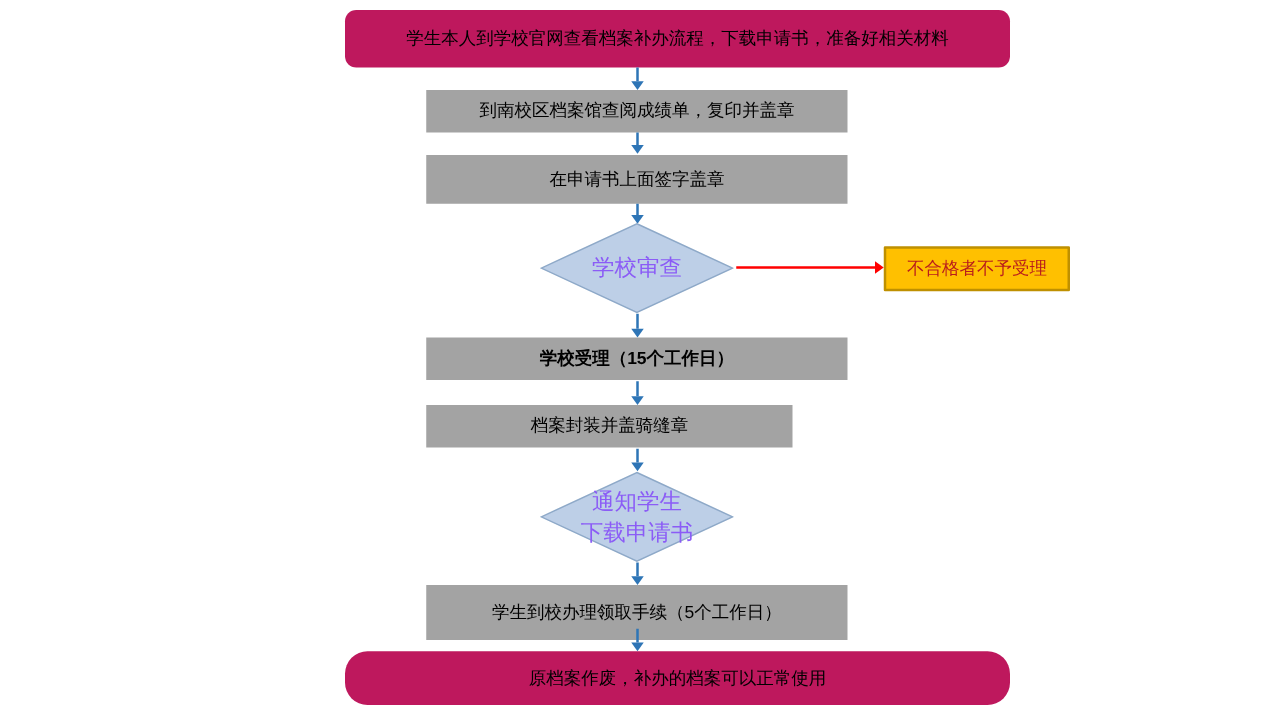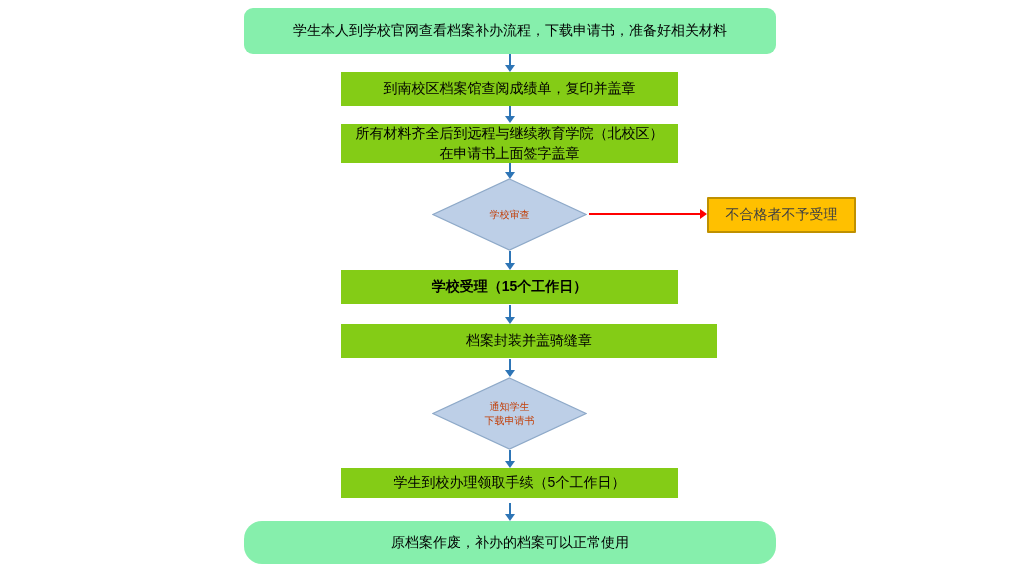--- a/index.html
+++ b/index.html
@@ -22,51 +22,52 @@
     display: flex;
     flex-direction: column;
     align-items: center;
     justify-content: center;
     text-align: center;
     font-size: 14px;
     color: #000000;
     line-height: 1.4;
   }
   .terminal {
-    background: #86efac;
+    background: #be185d;
     border-radius: 9px;
+    margin-left: 32px;
   }
   .process {
-    background: #84cc16;
+    background: #a3a3a3;
     text-align: right;
   }
   .reject {
     background: #FFC000;
     border: 2px solid #BF9000;
-    color: #404040;
+    color: #b91c1c;
     border-radius: 1px;
   }
   .diamond-wrap {
     position: absolute;
   }
   .diamond-wrap svg {
     position: absolute;
     left: 0;
     top: 0;
   }
   .diamond-label {
     position: absolute;
     inset: 0;
     display: flex;
     flex-direction: column;
     align-items: center;
     justify-content: center;
     text-align: left;
-    font-size: 10px;
-    color: #c2410c;
+    font-size: 18px;
+    color: #8b5cf6;
     line-height: 1.35;
   }
   .varrow {
     position: absolute;
     width: 2px;
     background: #2E75B6;
   }
   .varrow::after {
     content: "";
     position: absolute;
@@ -107,21 +108,20 @@
 
   <div class="varrow" style="left:509px; top:54px; height:11px;"></div>
 
   <div class="node process" style="left:341px; top:72px; width:337px; height:34px;">
     <span class="line">到南校区档案馆查阅成绩单，复印并盖章</span>
   </div>
 
   <div class="varrow" style="left:509px; top:106px; height:10px;"></div>
 
   <div class="node process" style="left:341px; top:124px; width:337px; height:39px;">
-    <span class="line">所有材料齐全后到远程与继续教育学院（北校区）</span>
     <span class="line">在申请书上面签字盖章</span>
   </div>
 
   <div class="varrow" style="left:509px; top:163px; height:9px;"></div>
 
   <div class="diamond-wrap" style="left:432px; top:178px; width:155px; height:73px;">
     <svg width="155" height="73" viewBox="0 0 155 73">
       <polygon points="77.5,1 154,36.5 77.5,72 1,36.5" fill="#BDCFE7" stroke="#8EA9C8" stroke-width="1.2"></polygon>
     </svg>
     <div class="diamond-label">学校审查</div>
@@ -134,39 +134,39 @@
   </div>
 
   <div class="varrow" style="left:509px; top:251px; height:12px;"></div>
 
   <div class="node process" style="left:341px; top:270px; width:337px; height:34px;font-weight:bold;">
     <span class="line">学校受理（15个工作日）</span>
   </div>
 
   <div class="varrow" style="left:509px; top:305px; height:12px;"></div>
 
-  <div class="node process" style="left:341px; top:324px; width:376px; height:34px;">
+  <div class="node process" style="left:341px; top:324px; width:293px; height:34px;">
     <span class="line">档案封装并盖骑缝章</span>
   </div>
 
   <div class="varrow" style="left:509px; top:359px; height:11px;"></div>
 
   <div class="diamond-wrap" style="left:432px; top:377px; width:155px; height:73px;">
     <svg width="155" height="73" viewBox="0 0 155 73">
       <polygon points="77.5,1 154,36.5 77.5,72 1,36.5" fill="#BDCFE7" stroke="#8EA9C8" stroke-width="1.2"></polygon>
     </svg>
     <div class="diamond-label">
       <span class="line">通知学生</span>
       <span class="line">下载申请书</span>
     </div>
   </div>
 
   <div class="varrow" style="left:509px; top:450px; height:11px;"></div>
 
-  <div class="node process" style="left:341px; top:468px; width:337px; height:30px;">
+  <div class="node process" style="left:341px; top:468px; width:337px; height:44px;">
     <span class="line">学生到校办理领取手续（5个工作日）</span>
   </div>
 
   <div class="varrow" style="left:509px; top:503px; height:11px;"></div>
 
   <div class="node terminal" style="left:244px; top:521px; width:532px; height:43px;border-radius:18px;">
     <span class="line">原档案作废，补办的档案可以正常使用</span>
   </div>
 
 </div>

